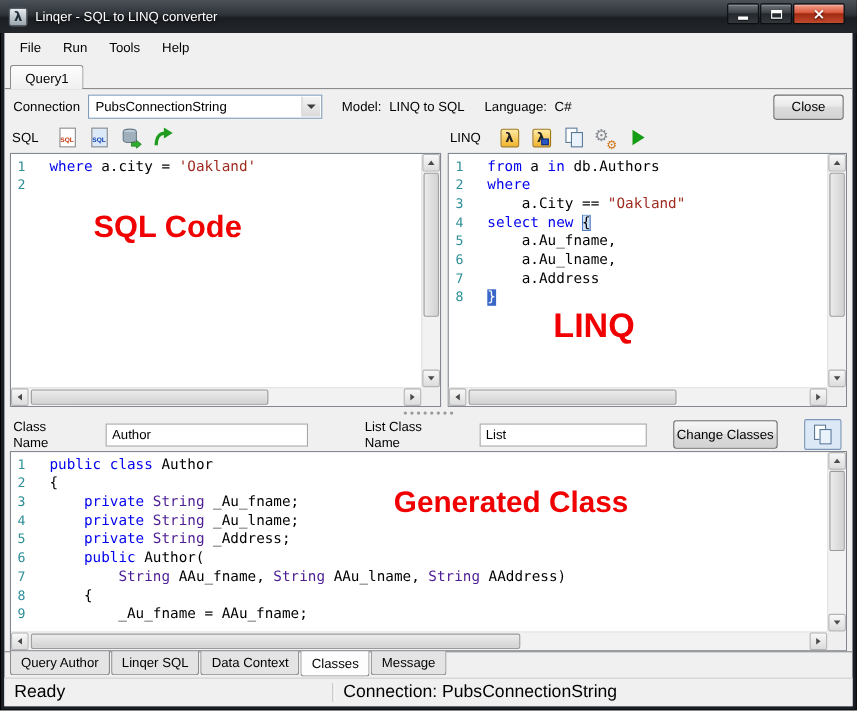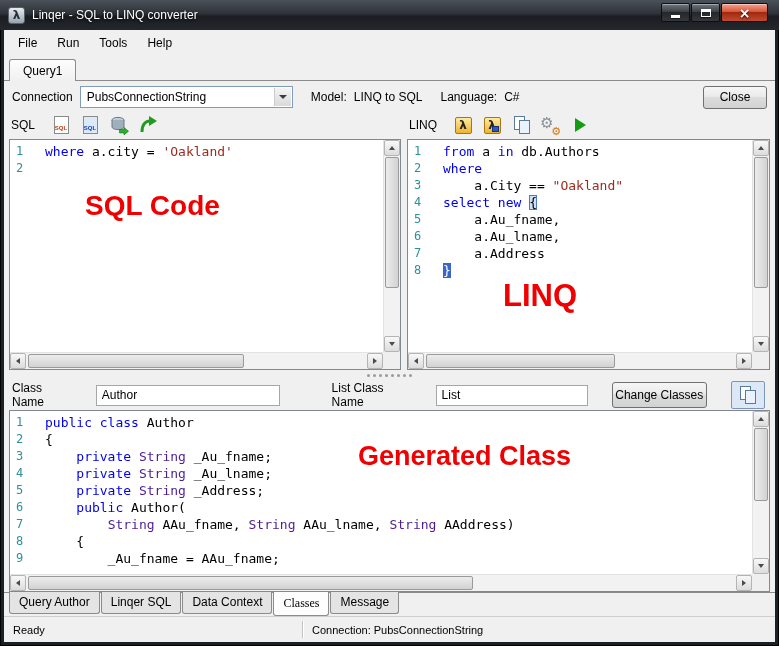--- a/index.html
+++ b/index.html
@@ -135,25 +135,25 @@
                 font:12px "Liberation Sans", sans-serif; }
   .in-class { width:200px; } .in-list { width:152px; }
   .btn-change { margin-left:auto; width:104px; height:26px; }
   .btn-copy { width:37px; height:28px; border:1px solid #7a96b8; background:#dce8f6;
               border-radius:2px; display:flex; align-items:center; justify-content:center; margin-right:2px; }
 
   
   .bottom-tabs { height:24px; display:flex; align-items:flex-start; padding-left:5px; border-top:1px solid #8c8c8c; }
   .btab { padding:3px 9px 4px; font-size:12px; border:1px solid #8c8c8c; border-top:none;
           border-radius:0 0 3px 3px; background:#e4e4e4; margin-right:1px; position:relative; top:-1px; }
-  .btab.active { background:#fdfdfd; top:-1px; padding-top:4px; z-index:2;font-family:Liberation Serif, serif; }
+  .btab.active { background:#fdfdfd; top:-1px; padding-top:4px; z-index:2; }
 
   
   .statusbar { height:26px; border-top:1px solid #cfcfcf; background:#f0f0f0;
-               display:flex; align-items:center; font-size:11px; padding:0 9px; position:relative; }
+               display:flex; align-items:center; font-size:16px; padding:0 9px; position:relative; }
   .status-sep { position:absolute; left:298px; top:4px; bottom:4px; width:1px; background:#c2c2c2;
                 box-shadow:1px 0 0 #fff; }
   .status-conn { position:absolute; left:308px; }
 </style>
 </head>
 <body>
 
 <div class="window">
 
   <div class="titlebar">

